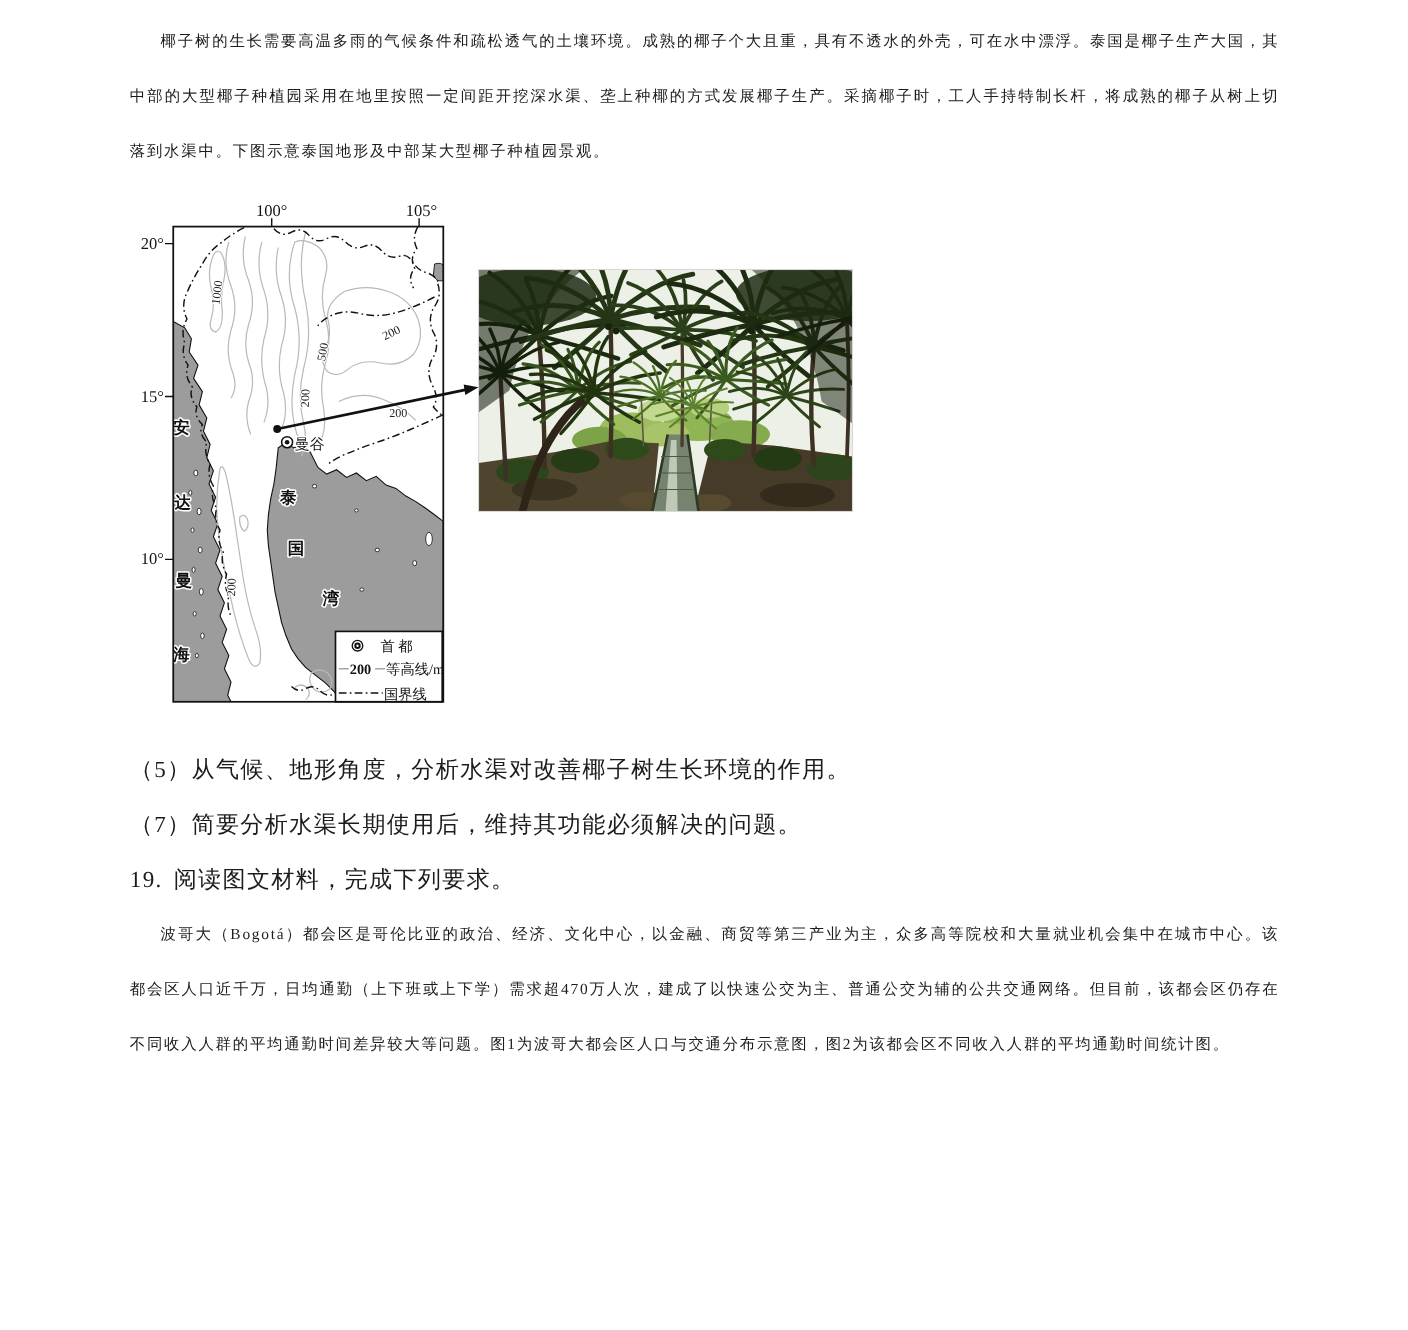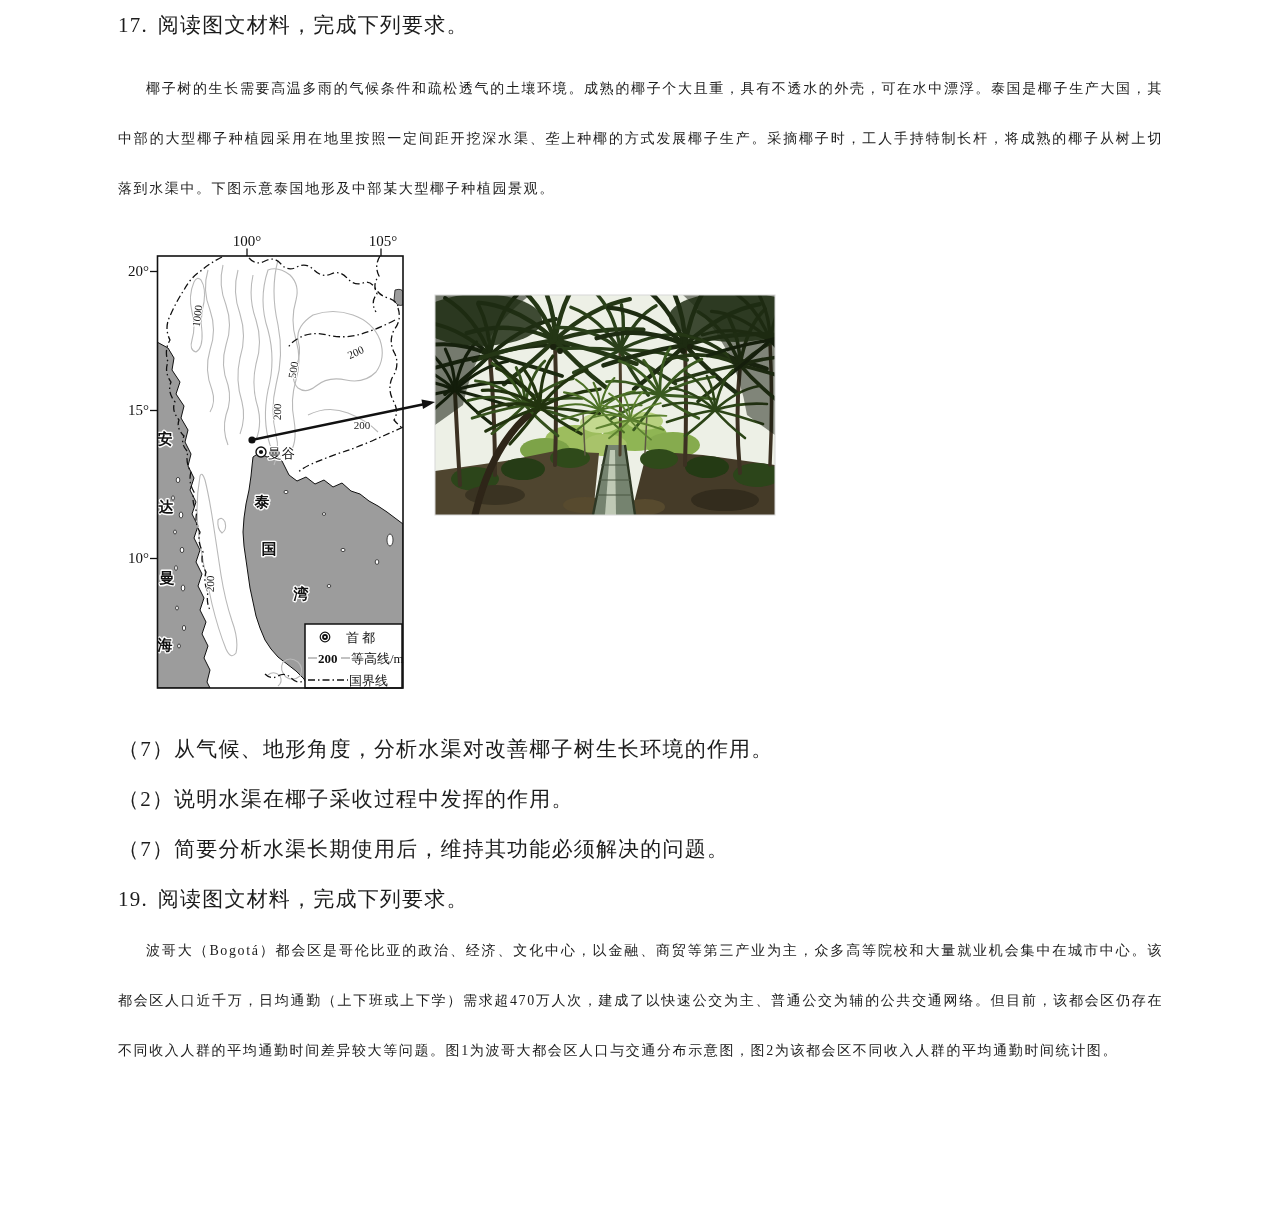--- a/index.html
+++ b/index.html
@@ -23,21 +23,20 @@
   .sea-name{paint-order:stroke;stroke:#ffffff;stroke-width:2.8px;stroke-linejoin:round;fill:#111;font-weight:bold;font-size:15px;}
   .geo-label{font-size:15px;fill:#111;}
   .contour-label{font-size:11px;fill:#222;paint-order:stroke;stroke:#fff;stroke-width:2px;stroke-linejoin:round;}
   .legend-text{font-size:13px;fill:#111;}
 </style>
 </head>
 <body>
 
 <main class="sheet">
 
-  <div class="line q-head"><span class="num">17.</span><span>阅读图文材料，完成下列要求。</span></div>
 
   <p class="para para-17">椰子树的生长需要高温多雨的气候条件和疏松透气的土壤环境。成熟的椰子个大且重，具有不透水的外壳，可在水中漂浮。泰国是椰子生产大国，其中部的大型椰子种植园采用在地里按照一定间距开挖深水渠、垄上种椰的方式发展椰子生产。采摘椰子时，工人手持特制长杆，将成熟的椰子从树上切落到水渠中。下图示意泰国地形及中部某大型椰子种植园景观。</p>
 
   <figure class="fig">
     <svg width="1045" height="490" viewBox="0 0 1045 490">
       <defs>
         <clipPath id="mapclip">
             <rect x="39.5" y="26" width="245.5" height="432"></rect>
           </clipPath>
         <clipPath id="photoclip">
@@ -257,22 +256,21 @@
 
       <g>
         <circle cx="134" cy="210" r="3.6" fill="#111"></circle>
         <line x1="134" y1="210" x2="307" y2="174" stroke="#111" stroke-width="2.4"></line>
         <polygon points="317,172 305,179 303.5,169.5" fill="#111"></polygon>
       </g>
     </svg>
   </figure>
 
   <div class="subq-block">
-    <div class="line">（7）从气候、地形角度，分析水渠对改善椰子树生长环境的作用。</div>
-    <div class="line">（2）说明水渠在椰子采收过程中发挥的作用。</div>
+    <div class="line">（5）从气候、地形角度，分析水渠对改善椰子树生长环境的作用。</div>
     <div class="line">（7）简要分析水渠长期使用后，维持其功能必须解决的问题。</div>
   </div>
 
   <div class="line q-head"><span class="num">19.</span><span>阅读图文材料，完成下列要求。</span></div>
 
   <p class="para para-18">波哥大（Bogotá）都会区是哥伦比亚的政治、经济、文化中心，以金融、商贸等第三产业为主，众多高等院校和大量就业机会集中在城市中心。该都会区人口近千万，日均通勤（上下班或上下学）需求超470万人次，建成了以快速公交为主、普通公交为辅的公共交通网络。但目前，该都会区仍存在不同收入人群的平均通勤时间差异较大等问题。图1为波哥大都会区人口与交通分布示意图，图2为该都会区不同收入人群的平均通勤时间统计图。</p>
 
 </main>
 
 </body></html>

